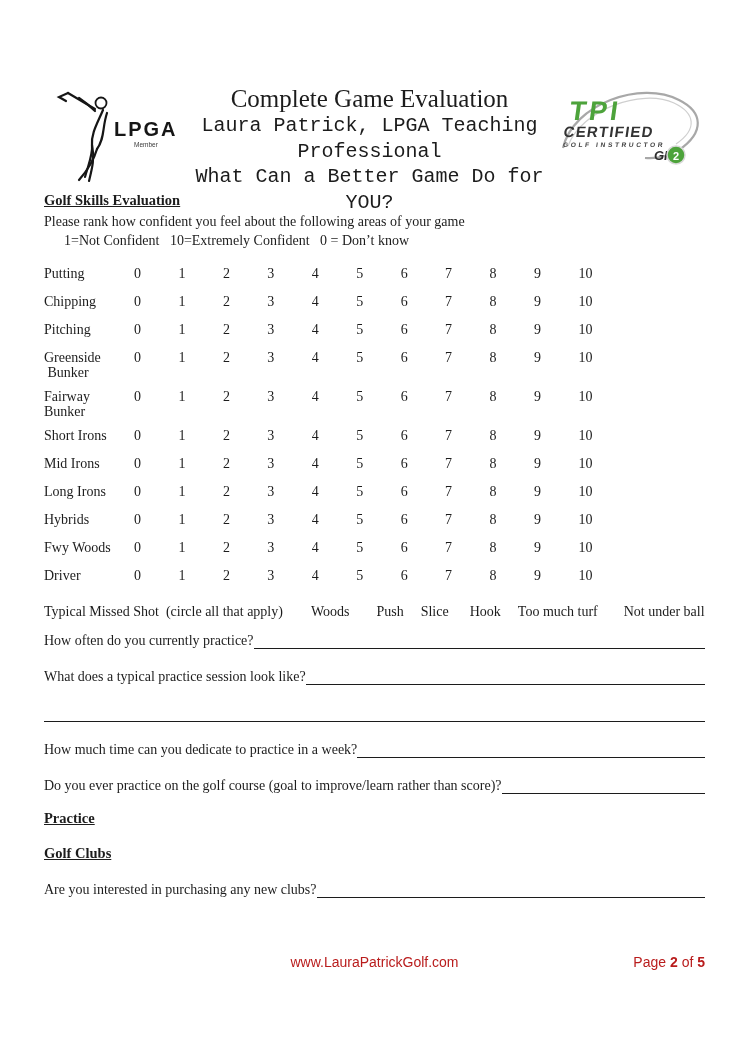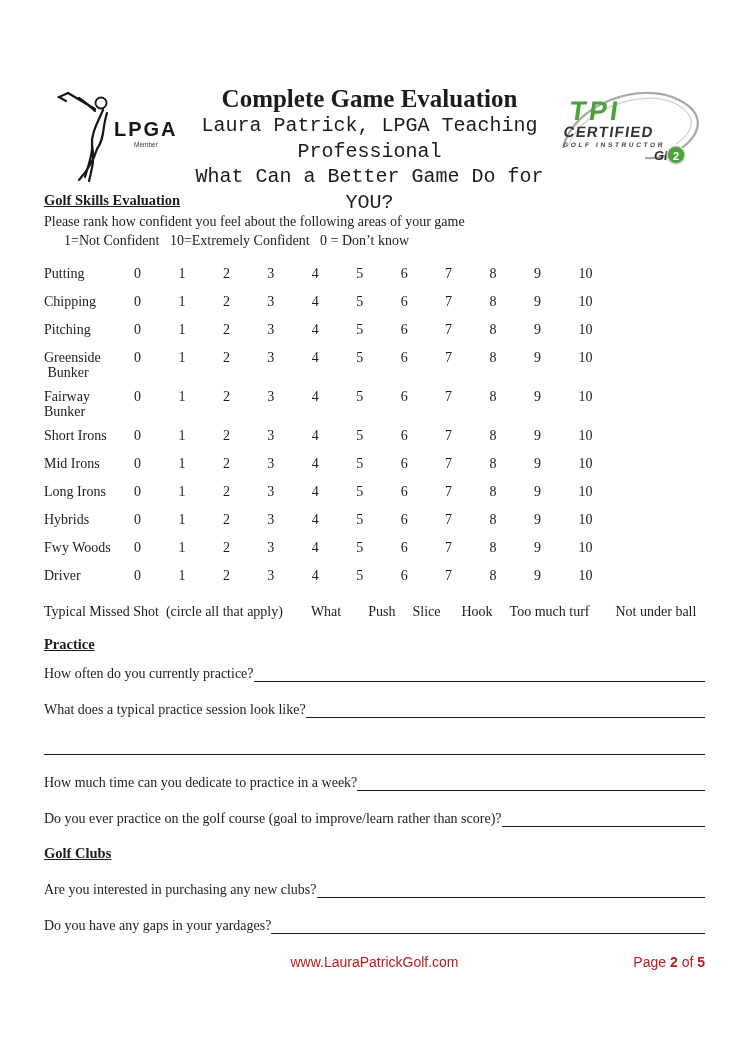--- a/index.html
+++ b/index.html
@@ -7,21 +7,21 @@
     position:relative; width:750px; height:1061px; margin:0 auto;
     background:#ffffff; color:#1c1c1c; box-sizing:border-box;
     padding:84px 45px 0 44px;
     font-family:"Liberation Serif", serif; font-size:14px;
   }
 
   
   .hdr { display:flex; align-items:flex-start; height:102px; }
   .lpga-logo { flex:none; width:138px; height:100px; }
   .titles { flex:1; text-align:center; margin-top:1px; }
-  .title { font-size:25px; font-weight:bold; line-height:1.12; }
+  .title { font-size:25px; font-weight:normal; line-height:1.12; }
   .subtitle { font-size:20px; line-height:1.28;font-family:Liberation Mono, monospace; }
   .tpi-logo { flex:none; width:148px; margin-top:4px; }
 
   
   .sec-heading { font-weight:bold; text-decoration:underline; font-size:14.5px; line-height:16px; display:inline-block; }
   .skills-head { margin-top:6px; }
   .instruction { margin-top:5px; line-height:16px; }
   .scale-note { margin-top:3px; line-height:16px; white-space:pre-wrap;margin-left:20px; }
   .skills-rows { margin-top:17px; }
   .skill-row {
@@ -261,62 +261,58 @@
           <span class="scale-num">7</span>
           <span class="scale-num">8</span>
           <span class="scale-num">9</span>
           <span class="scale-num">10</span>
         </div>
       </div>
   </div>
 
   <div class="missed-shot" id="missed-shot">
     <span class="ms-label">Typical Missed Shot  (circle all that apply)</span>
-  <span class="ms-option" style="margin-left: 28px;">What</span>
+  <span class="ms-option" style="margin-left: 28px;">Woods</span>
       <span class="ms-option" style="margin-left: 27px;">Push</span>
       <span class="ms-option" style="margin-left: 17px;">Slice</span>
       <span class="ms-option" style="margin-left: 21px;">Hook</span>
       <span class="ms-option" style="margin-left: 17px;">Too much turf</span>
       <span class="ms-option" style="margin-left: 26px;">Not under ball</span>
     </div>
 
   <div class="practice">
-    <div><span class="sec-heading practice-head">Practice</span></div>
     <div id="practice-questions">
         <div class="q-line first">
           <span class="q-text">How often do you currently practice?</span>
           <span class="q-fill"></span>
         </div>
         <div class="q-line">
           <span class="q-text">What does a typical practice session look like?</span>
           <span class="q-fill"></span>
         </div>
         <div class="blank-line"></div>
         <div class="q-line">
           <span class="q-text">How much time can you dedicate to practice in a week?</span>
           <span class="q-fill"></span>
         </div>
         <div class="q-line">
           <span class="q-text">Do you ever practice on the golf course (goal to improve/learn rather than score)?</span>
           <span class="q-fill"></span>
         </div>
       </div>
+    <div><span class="sec-heading practice-head">Practice</span></div>
   </div>
 
   <div class="clubs">
     <div><span class="sec-heading clubs-head">Golf Clubs</span></div>
     <div id="clubs-questions">
         <div class="q-line">
           <span class="q-text">Are you interested in purchasing any new clubs?</span>
           <span class="q-fill"></span>
         </div>
-        <div class="q-line">
-          <span class="q-text">Do you have any gaps in your yardages?</span>
-          <span class="q-fill"></span>
-        </div>
       </div>
   </div>
 
   <div class="footer">
     <span class="f-center">www.LauraPatrickGolf.com</span>
     <span class="f-right"><span>Page</span> <b>2</b> <span>of</span> <b>5</b></span>
   </div>
 
 </div>
 

